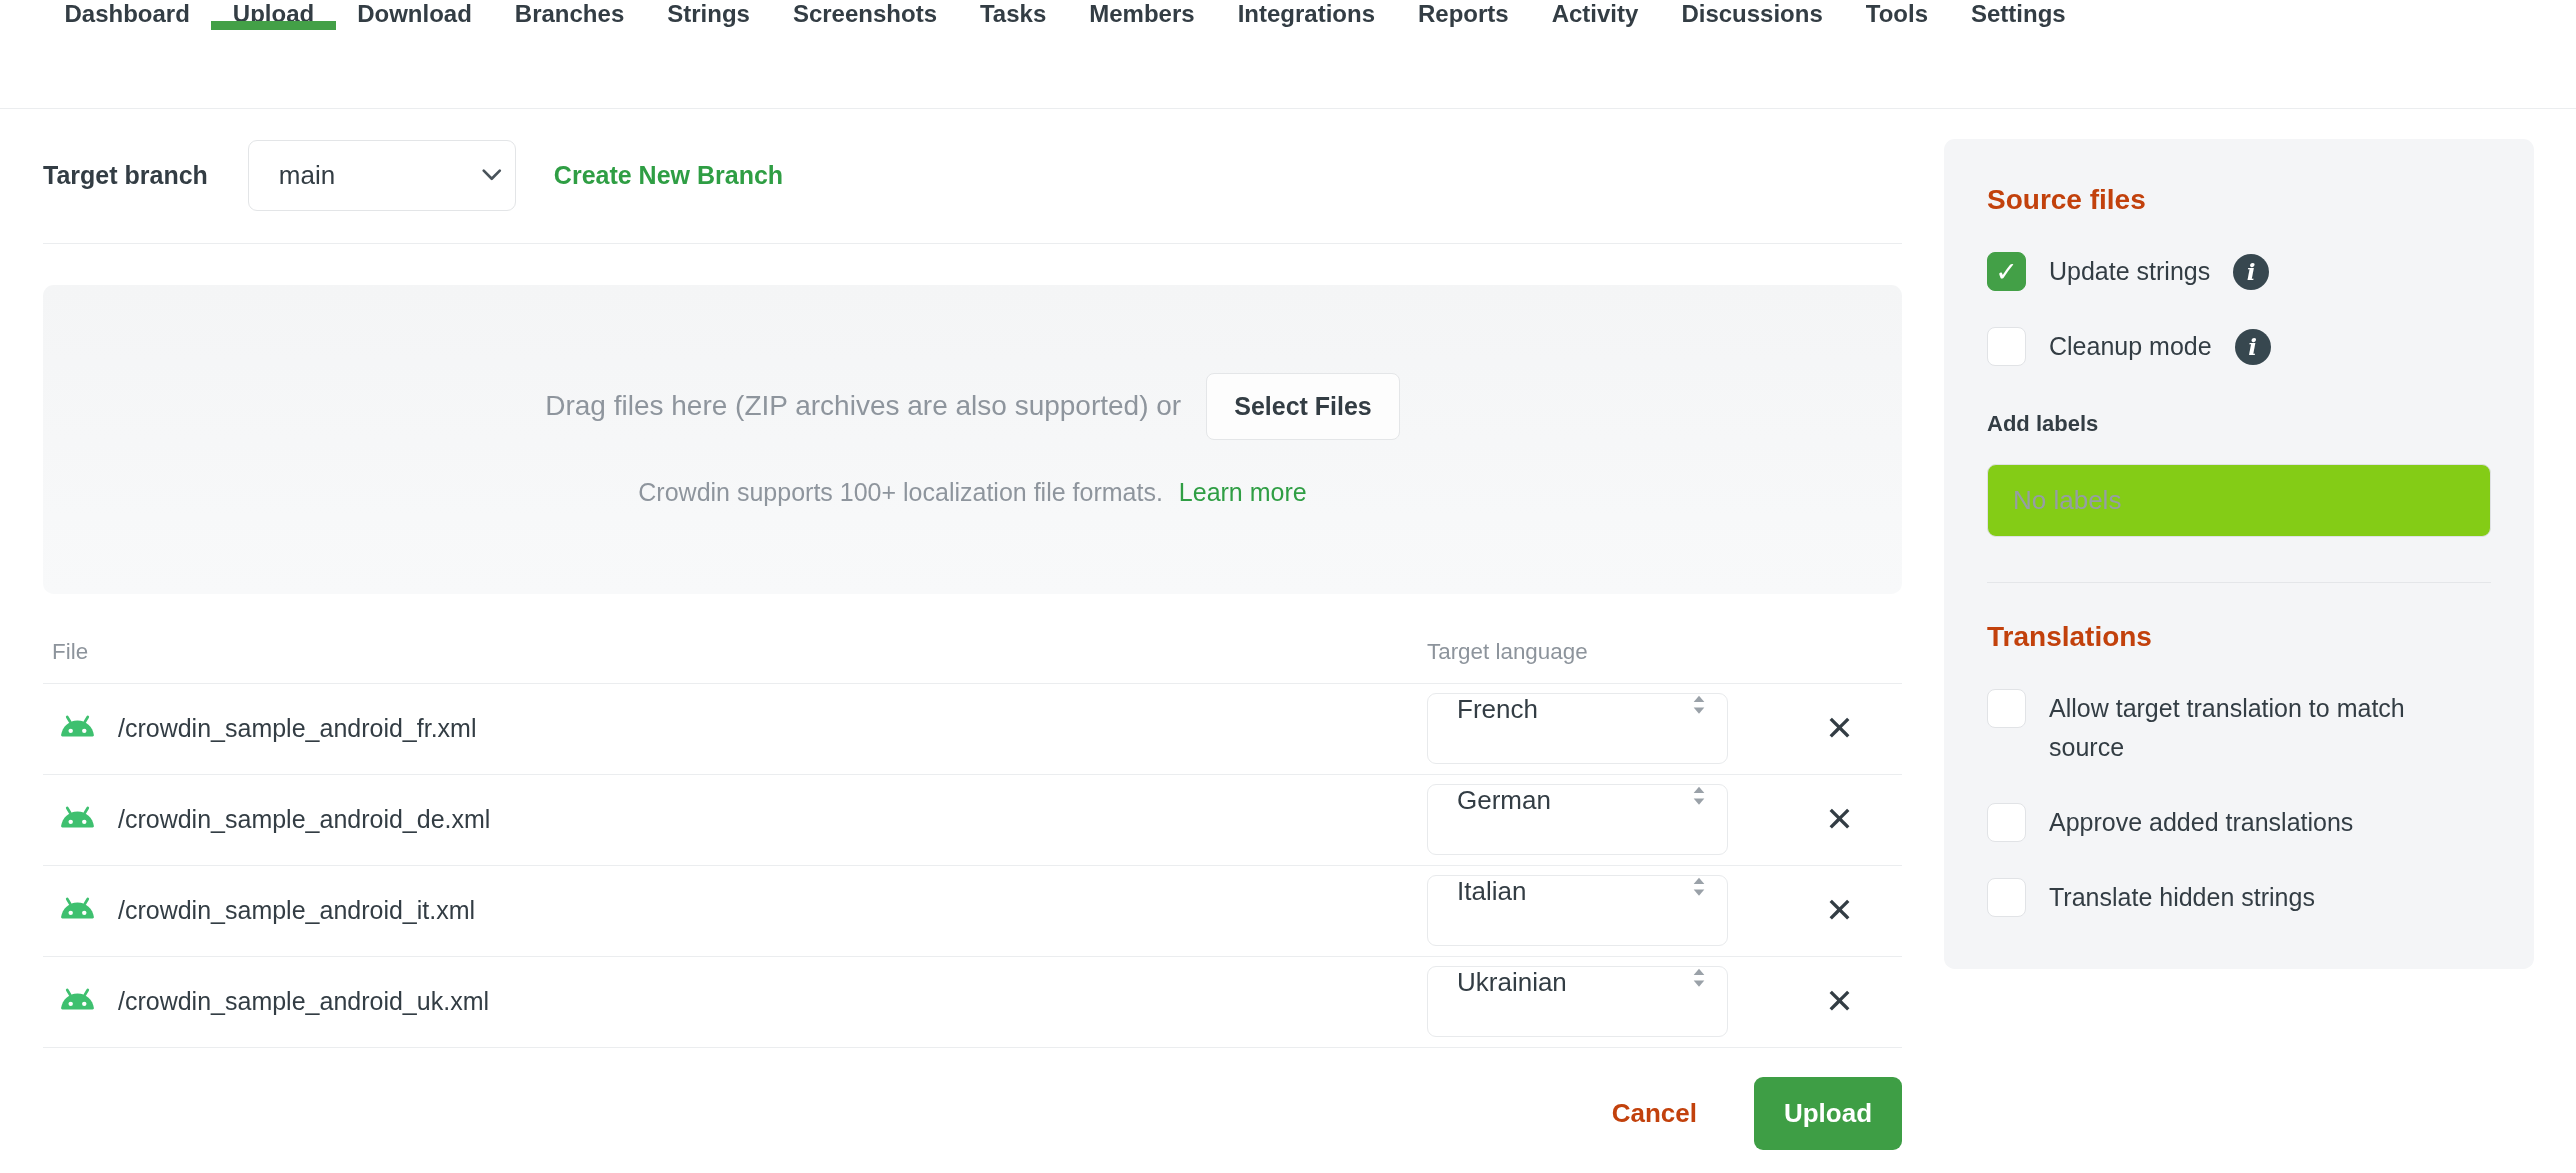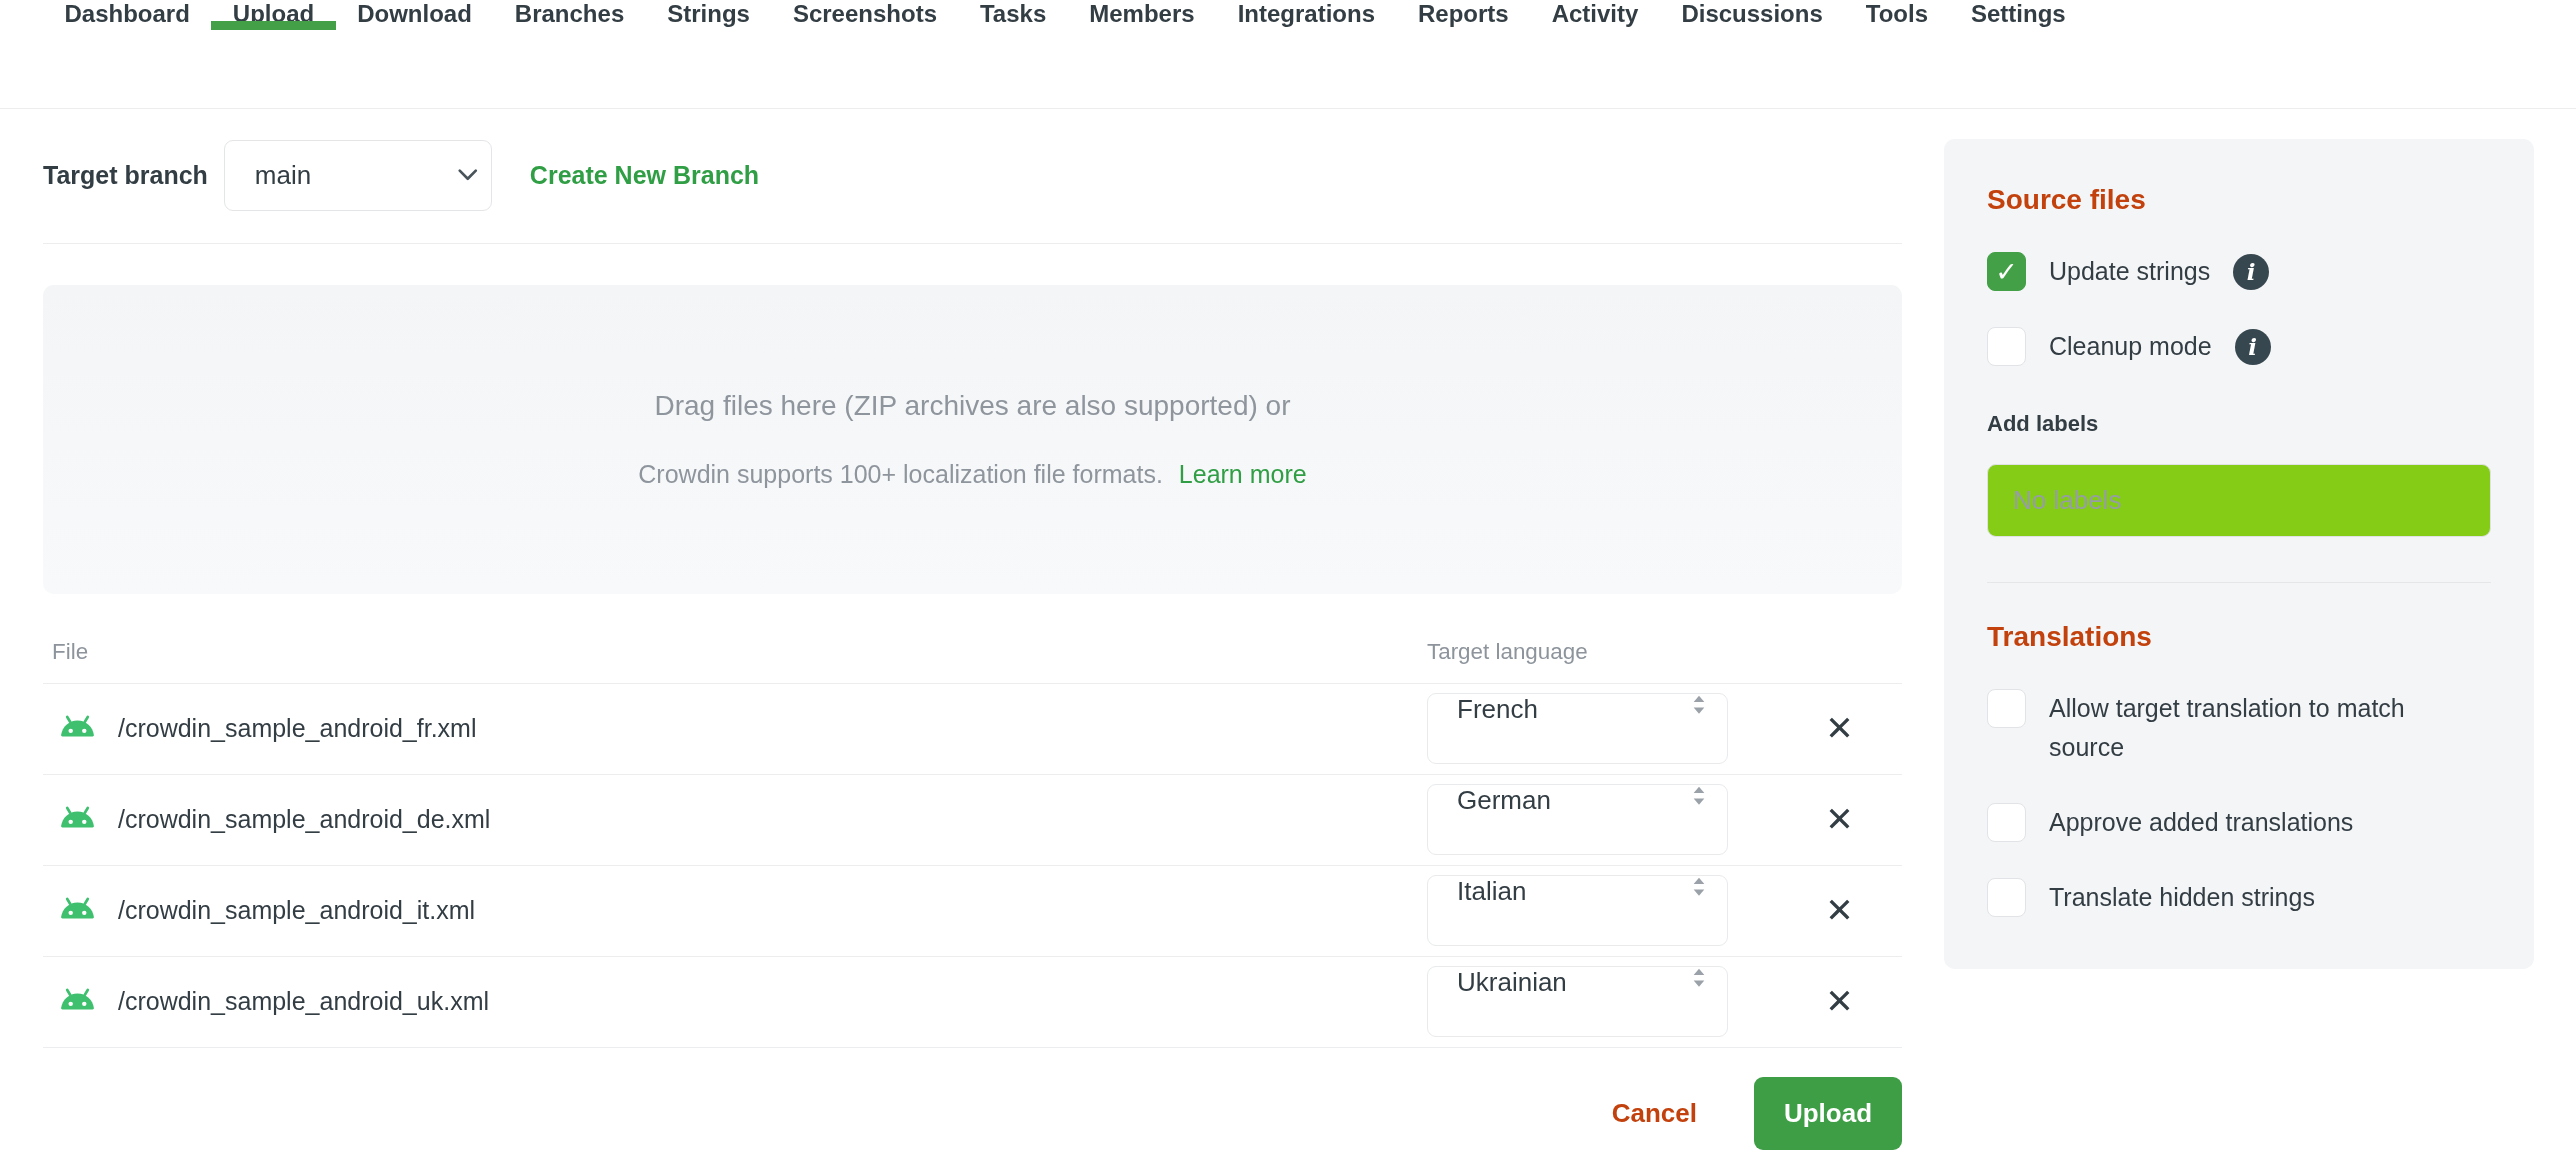--- a/index.html
+++ b/index.html
@@ -49,21 +49,21 @@
 
   
   .branch-row {
     display: flex;
     align-items: center;
     margin-top: 30px;
     height: 72px;
   }
   .branch-label { font-size: 25px; font-weight: 600; }
   .branch-select {
-    margin-left: 16px;
+    margin-left: 40px;
     width: 268px; height: 71px;
     background: #fff;
     border: 1.8px solid #e3e5e7;
     border-radius: 9px;
     display: flex;
     align-items: center;
     justify-content: space-between;
     padding: 0 12px 0 30px;
     font-size: 26px;
     cursor: pointer;
@@ -287,20 +287,21 @@
           </svg>
       </div>
       <a class="green-link">Create New Branch</a>
     </div>
 
     <div class="divider"></div>
 
     <div class="dropzone">
       <div class="drop-line1">
         <span class="drop-text">Drag files here (ZIP archives are also supported) or</span>
+        <button class="select-files-btn">Select Files</button>
       </div>
       <div class="drop-line2">
         <span>Crowdin supports 100+ localization file formats.</span>
         <a class="green-link">Learn more</a>
       </div>
     </div>
 
     <div class="files-table">
       <div class="t-head">
         <div class="h-file">File</div>

